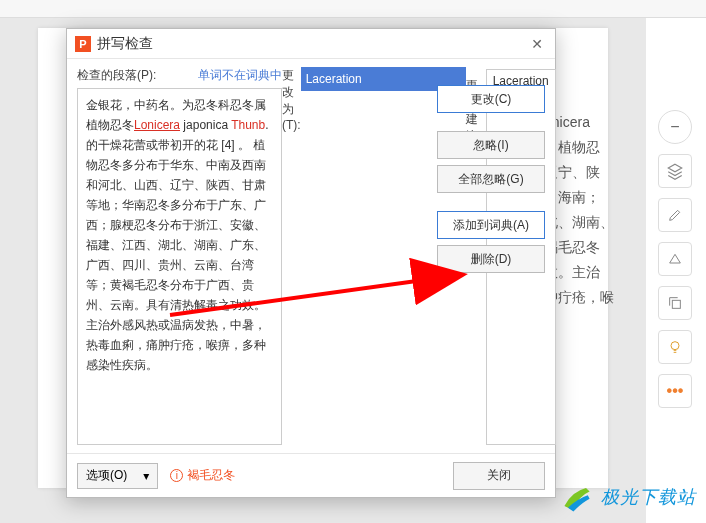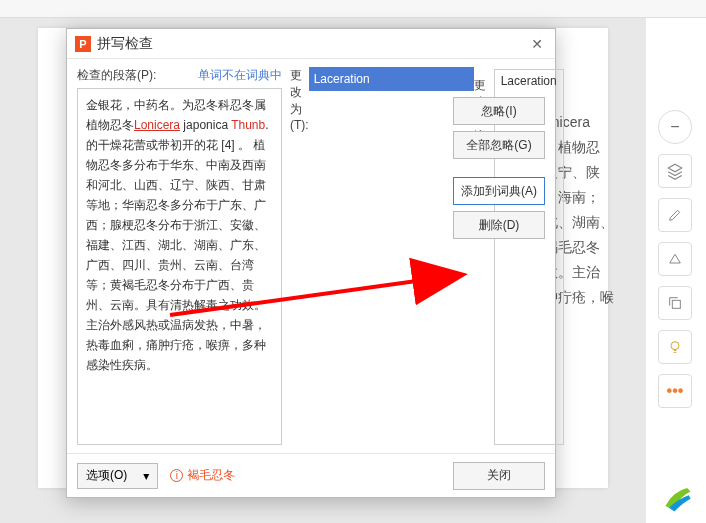--- a/index.html
+++ b/index.html
@@ -71,21 +71,20 @@
     font-weight: bold;
     display: flex; align-items: center; justify-content: center;
     margin-right: 6px;
   }
   .dlg-title .title-text { flex: 1; color: #333; font-size: 14px; }
   .dlg-title .close { width: 20px; text-align: center; cursor: pointer; color: #666; font-size: 14px; }
   .dlg-body {
     flex: 1;
     display: flex;
     padding: 8px 10px;
-    gap: 8px;
   }
   .col-left {
     width: 205px;
     display: flex; flex-direction: column;
   }
   .col-mid {
     width: 155px;
     display: flex; flex-direction: row;
   }
   .col-right {
@@ -279,20 +278,21 @@
     </div>
     <div class="col-mid">
       <div class="lbl">更改为(T):</div>
       <input class="change-input" value="Laceration" style="">
       <div class="lbl" style="margin-top:10px">更改建议(N):</div>
       <div class="sugg-box">
         <div>Laceration</div>
       </div>
     </div>
     <div class="col-right">
+      <button class="btn primary">更改(C)</button>
       <div style="height:6px"></div>
       <button class="btn">忽略(I)</button>
       <button class="btn">全部忽略(G)</button>
       <div style="height:6px"></div>
       <button class="btn highlight">添加到词典(A)</button>
       <button class="btn">删除(D)</button>
     </div>
   </div>
   <div class="dlg-footer">
     <div class="opt-btn">
@@ -315,13 +315,14 @@
     </marker>
   </defs>
   <line x1="10" y1="145" x2="300" y2="105" stroke="#ff0000" stroke-width="4" marker-end="url(#ah)"></line>
 </svg>
 
 <div class="watermark">
   <svg class="wm-icon" viewBox="0 0 40 40">
     <path d="M6 30 Q14 14 30 10 L34 14 Q24 18 14 34 Z" fill="#7cc623"></path>
     <path d="M10 32 Q20 22 32 18 L34 22 Q26 26 16 36 Z" fill="#1296db"></path>
   </svg>
+  <span class="wm-text">极光下载站</span>
 </div>
 
 </body></html>

